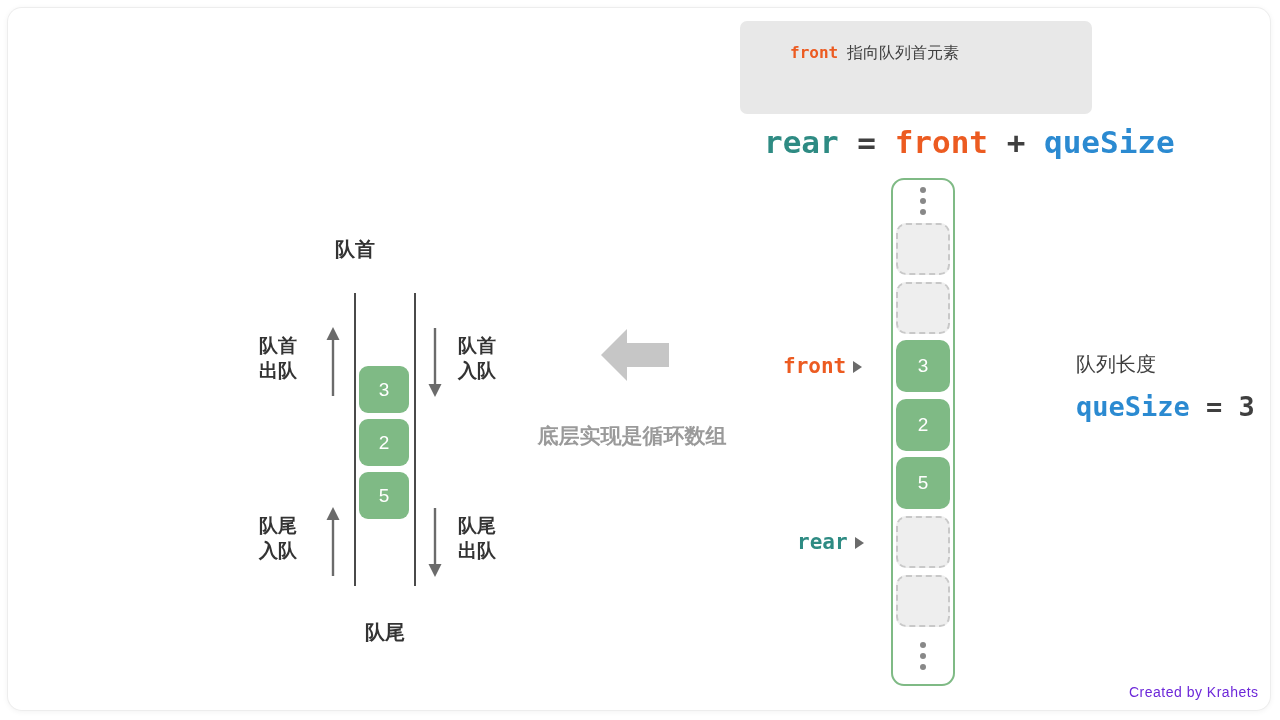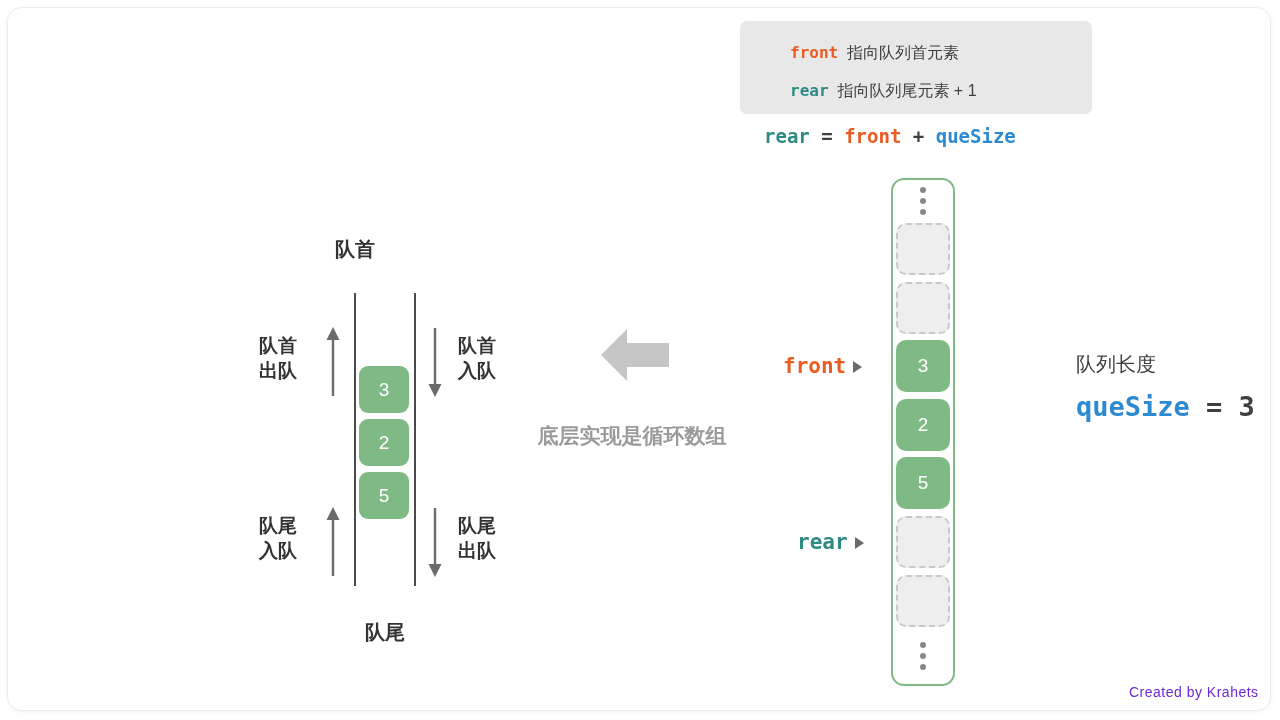--- a/index.html
+++ b/index.html
@@ -54,21 +54,21 @@
   .c-rear  { color: #2e8b83; }
   .c-size  { color: #2b8ad1; }
   .c-dark  { color: #3f3f3f; }
   .cn { font-family: "Liberation Sans", "DejaVu Sans", sans-serif; }
 
   
   .formula {
     position: absolute;
     left: 756px;
     top: 119px;
-    font-size: 19px;
+    font-size: 31px;
     white-space: nowrap;
     line-height: 1;
   }
 
   
   .rail {
     position: absolute;
     width: 2px;
     background: #4a4a4a;
   }
@@ -225,23 +225,20 @@
 </style>
 </head>
 <body>
 
 <div class="canvas">
 
   <div class="note-box">
     <div class="note-line l1">
       <span class="mono c-front">front</span><span class="cn">&nbsp;&nbsp;</span><span class="cn">指向队列首元素</span>
     </div>
-    <div class="note-line l2">
-      <span class="mono c-rear">rear</span><span class="cn">&nbsp;&nbsp;</span><span class="cn">指向队列尾元素 + 1</span>
-    </div>
   </div>
 
   <div class="formula mono">
     <span class="c-rear">rear</span><span class="c-dark">&nbsp;</span><span class="c-dark">=</span><span class="c-dark">&nbsp;</span><span class="c-front">front</span><span class="c-dark">&nbsp;</span><span class="c-dark">+</span><span class="c-dark">&nbsp;</span><span class="c-size">queSize</span>
   </div>
 
   <div class="cap top">队首</div>
   <div class="cap bottom">队尾</div>
 
   <div class="rail left"></div>

